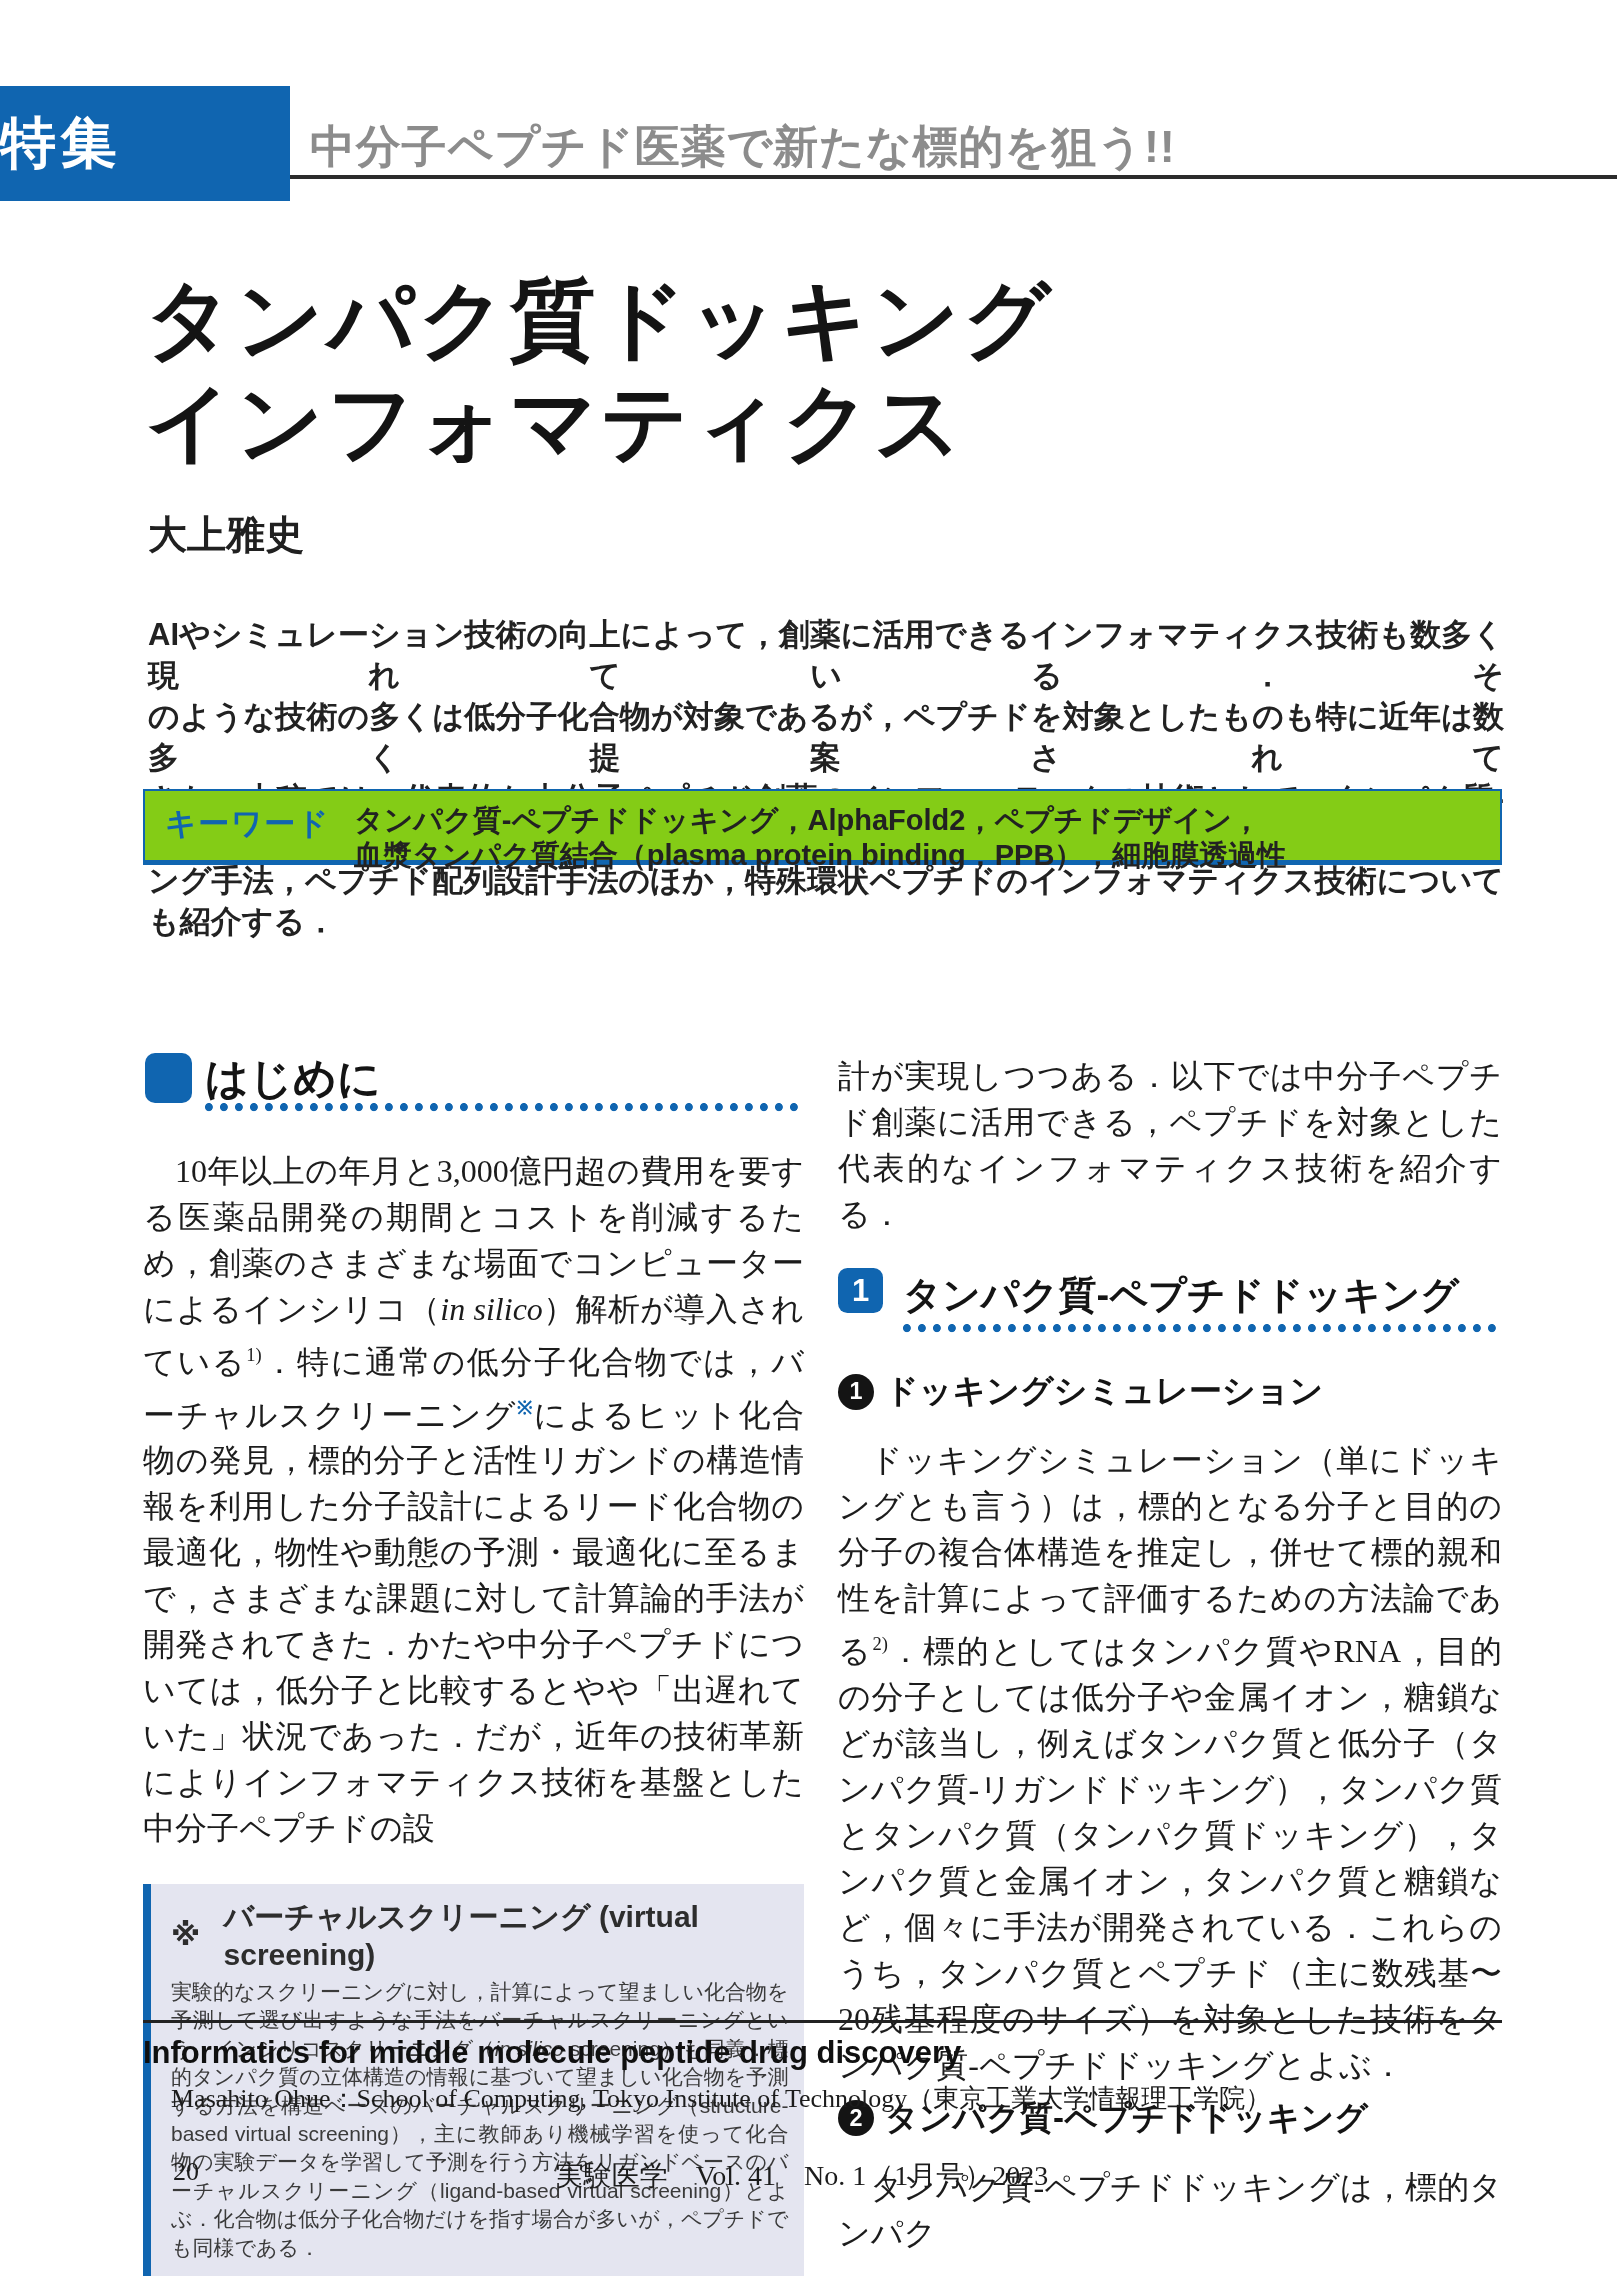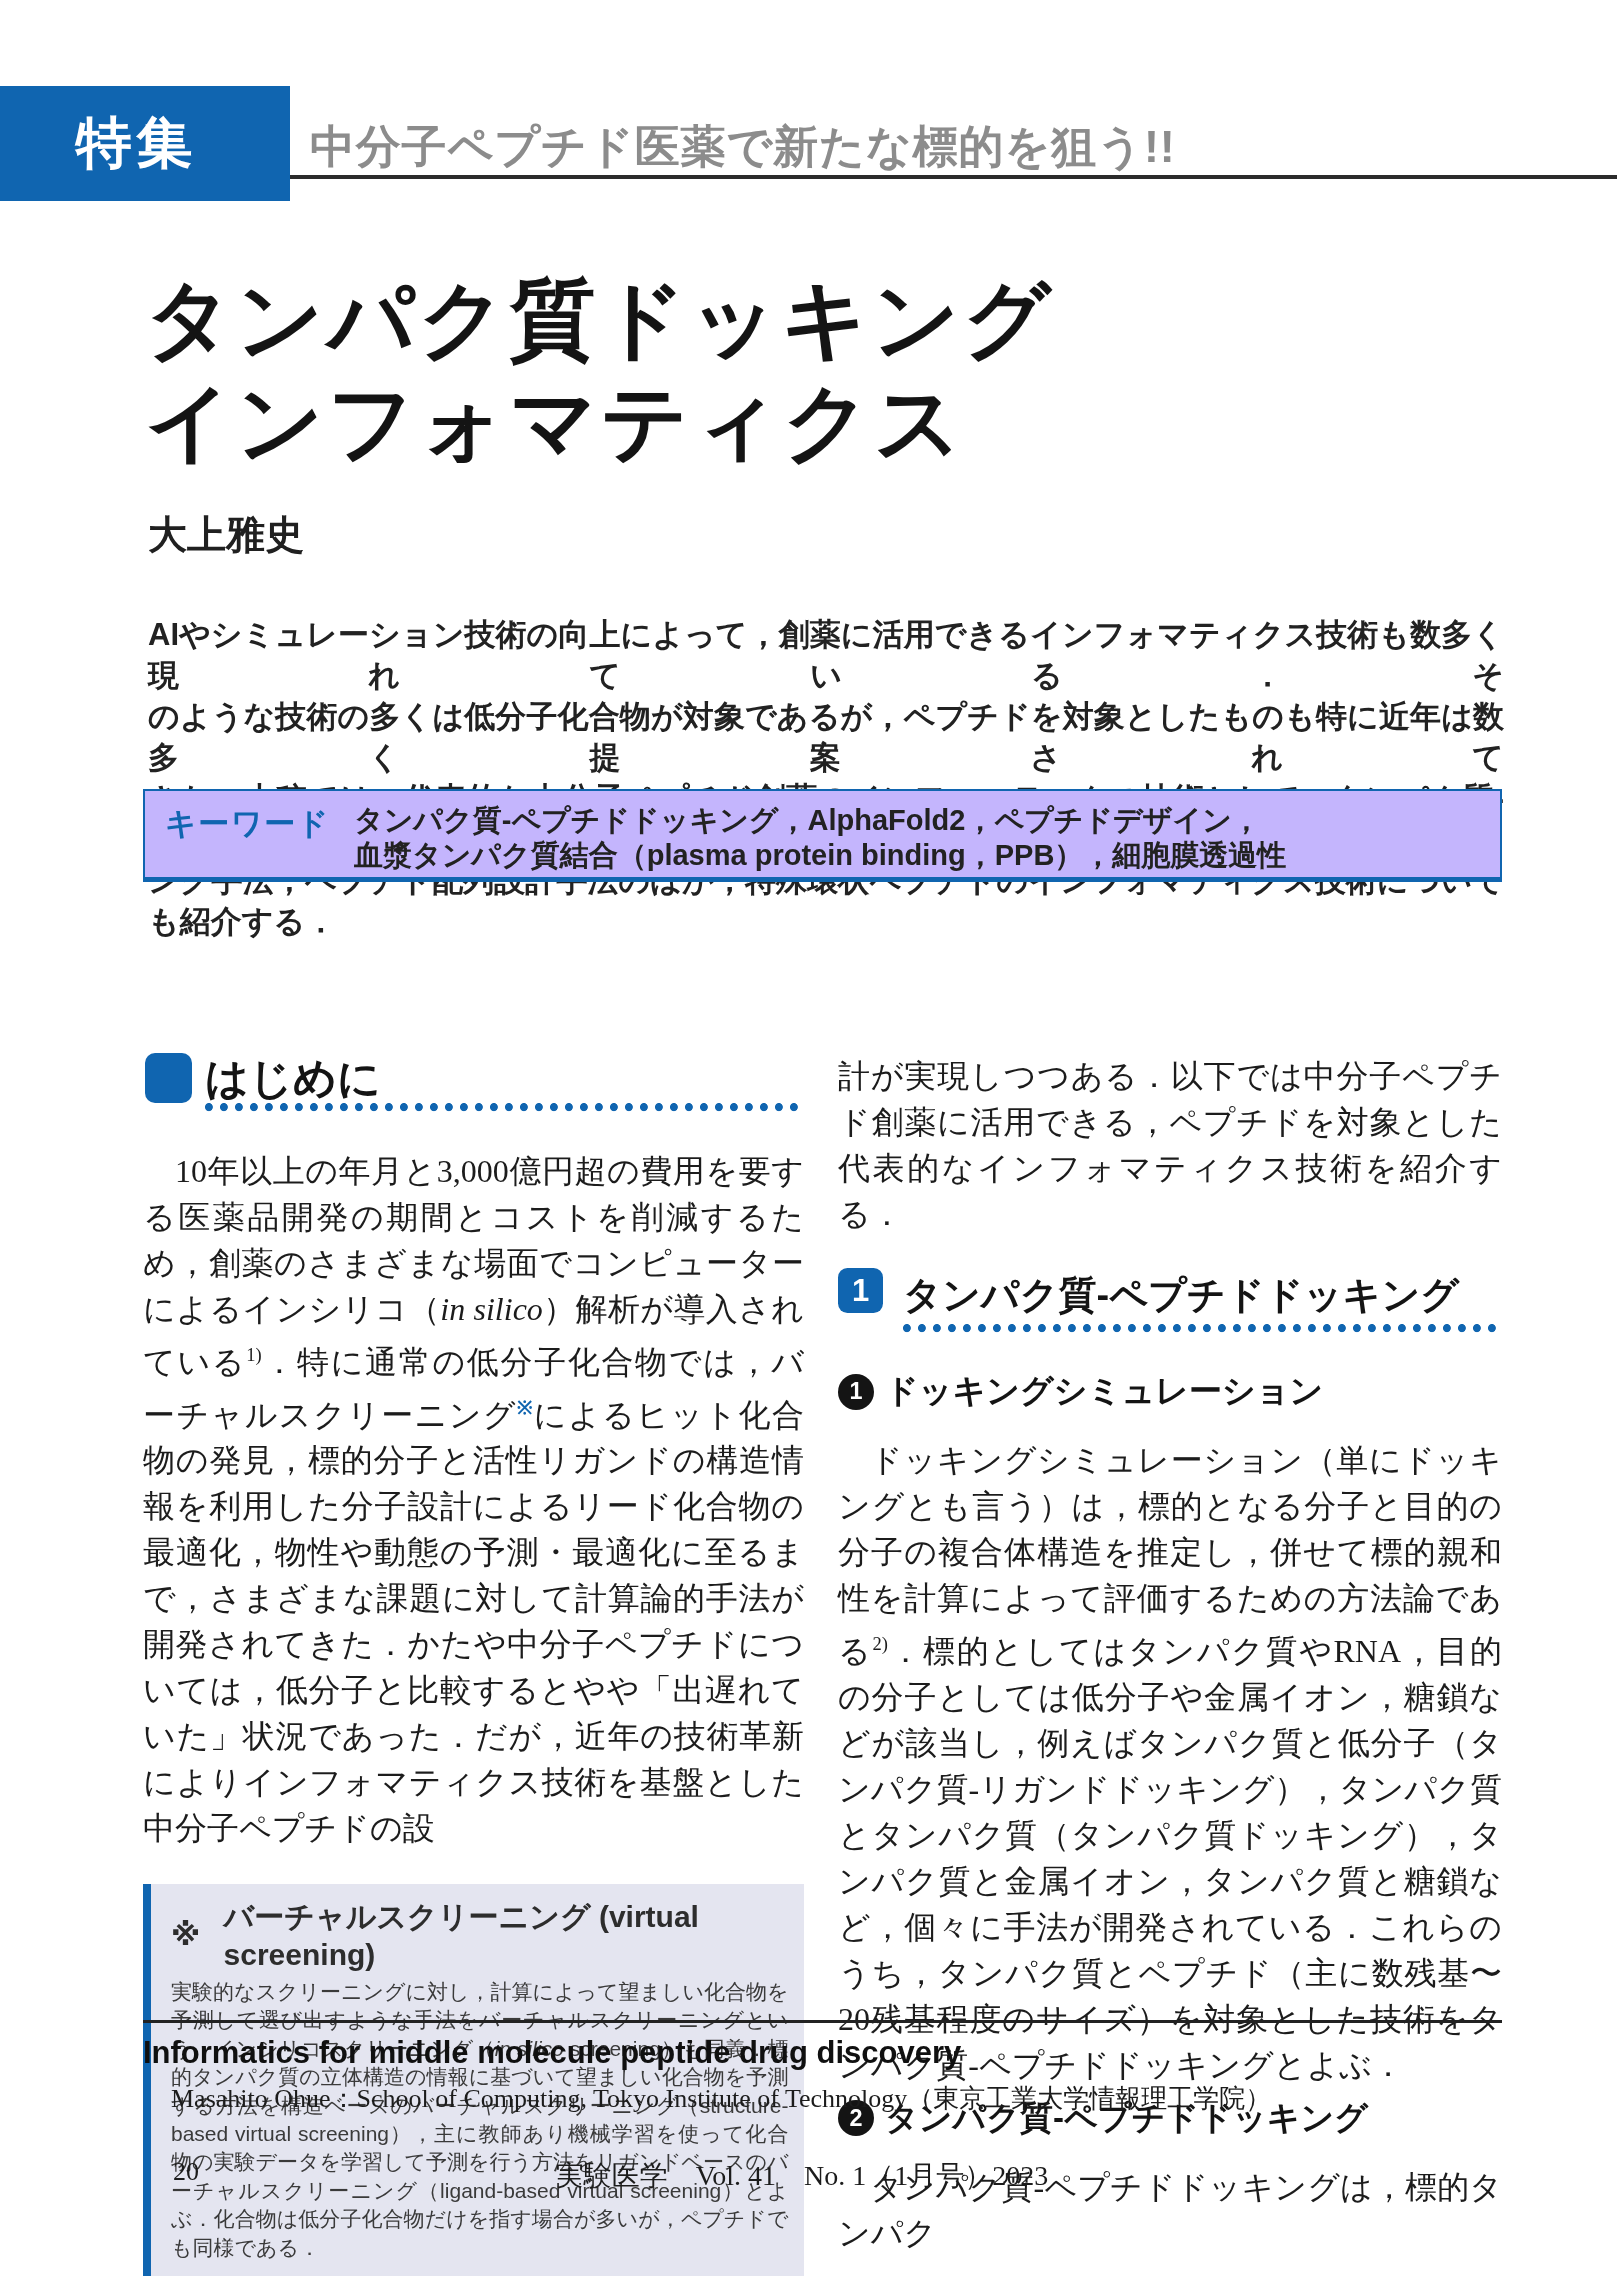--- a/index.html
+++ b/index.html
@@ -17,21 +17,21 @@
     color:var(--ink);
     overflow:hidden;
   }
   .sans{font-family:"Liberation Sans","DejaVu Sans",sans-serif;}
   .serif{font-family:"Liberation Serif","DejaVu Serif",serif;padding-left:28px;}
 
   
   .feature-box{
     position:absolute;left:0;top:86px;width:290px;height:115px;
     background:var(--accent);color:#fff;
-    display:flex;align-items:center;justify-content:center;
+    display:flex;align-items:center;justify-content:flex-start;
     padding-right:17px;font-size:56px;font-weight:bold;letter-spacing:4.7px;
   }
   .feature-title{
     position:absolute;left:310px;top:117px;
     font-size:45px;font-weight:bold;color:var(--headline-gray);letter-spacing:0.8px;
   }
   .header-rule{position:absolute;left:290px;top:175px;width:1328px;height:3.9px;background:#2b2b2b;}
 
   
   .article-title{
@@ -41,23 +41,23 @@
   .author{position:absolute;left:148px;top:508px;font-size:39px;font-weight:bold;color:#202020;}
 
   
   .abstract{position:absolute;left:148px;top:614px;width:1356px;
     font-size:31px;font-weight:bold;color:#222;line-height:41px;}
   .abstract .ab-line{text-align:justify;text-align-last:justify;}
   .abstract .ab-line.last{text-align-last:left;}
 
   
   .keywords-box{
-    position:absolute;left:143px;top:789px;width:1359px;height:93px;
+    position:absolute;left:143px;top:789px;width:1359px;height:76px;
     border:2.3px solid var(--accent);border-bottom-width:5.5px;
-    display:flex;align-items:flex-start;padding:11.7px 15.6px 0 20px;background:#c4b5fd;
+    display:flex;align-items:flex-start;padding:11.7px 15.6px 0 20px;background:#84cc16;
   }
   .kw-label{flex:0 0 189px;color:var(--accent);font-size:31px;font-weight:bold;letter-spacing:1.6px;}
   .kw-lines{font-size:29px;font-weight:bold;color:#222;line-height:35px;}
 
   
   .col{position:absolute;top:1050px;}
   .col-left{left:143px;width:661px;}
   .col-right{left:838px;width:664px;}
 
   .dotted{

